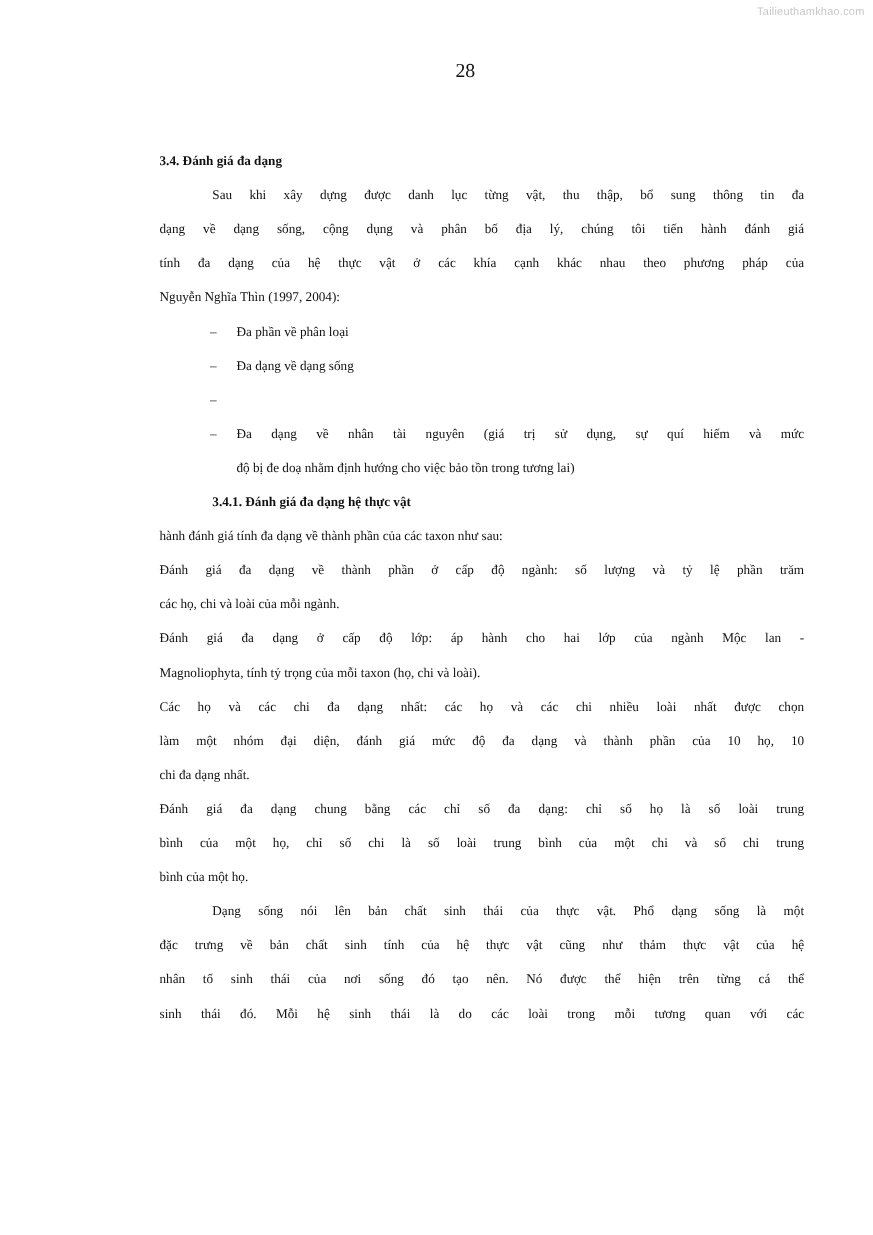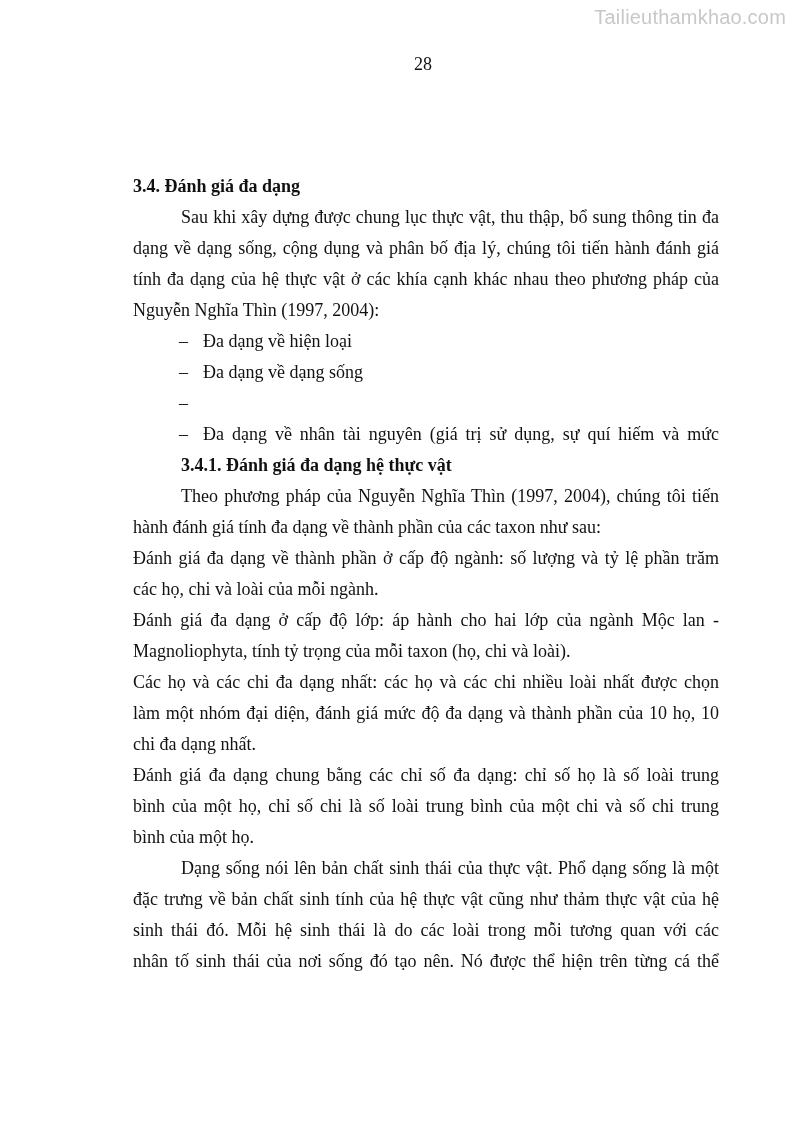--- a/index.html
+++ b/index.html
@@ -13,40 +13,39 @@
       position: relative;
       overflow: hidden;
       font-family: "Liberation Serif", "DejaVu Serif", serif;
       color: #111111;
     }
     .watermark {
       position: absolute;
       top: 6px;
       right: 8px;
       font-family: "Liberation Sans", "DejaVu Sans", sans-serif;
-      font-size: 20px;
+      font-size: 10px;
       color: #c8c8c8;
       letter-spacing: 0.2px;
     }
     .page-number {
       position: absolute;
       top: 54px;
       left: 0;
       width: 846px;
       text-align: center;
       font-size: 18px;
     }
     .content {
       position: absolute;
-      left: 133px;
+      left: 145px;
       top: 131px;
       width: 586px;
-      font-size: 18px;
+      font-size: 12px;
       line-height: 31px;
-      margin-top: 40px;
     }
     .line {
       display: block;
       height: 31px;
       white-space: nowrap;
     }
     .justify {
       text-align: justify;
       text-align-last: justify;
       white-space: normal;
@@ -77,55 +76,55 @@
 </head>
 <body>
 
 <div class="watermark">Tailieuthamkhao.com</div>
 
 <div class="page-number">28</div>
 
 <div class="content">
 
   <span class="line heading">3.4. Đánh giá đa dạng</span>
-  <span class="line justify indent1">Sau khi xây dựng được chung lục thực vật, thu thập, bổ sung thông tin đa</span>
+  <span class="line justify indent1">Sau khi xây dựng được danh lục từng vật, thu thập, bổ sung thông tin đa</span>
   <span class="line justify">dạng về dạng sống, cộng dụng và phân bố địa lý, chúng tôi tiến hành đánh giá</span>
   <span class="line justify">tính đa dạng của hệ thực vật ở các khía cạnh khác nhau theo phương pháp của</span>
   <span class="line">Nguyễn Nghĩa Thìn (1997, 2004):</span>
 
   <div>
     <span class="line bullet">
       <span class="dash">–</span>
-      <span>Đa dạng về hiện loại</span>
+      <span>Đa phần về phân loại</span>
     </span>
     <span class="line bullet">
       <span class="dash">–</span>
       <span>Đa dạng về dạng sống</span>
     </span>
     <span class="line bullet">
       <span class="dash">–</span>
     </span>
     <span class="line bullet" style="white-space:normal;">
       <span class="dash">–</span>
       <span class="line justify" style="padding-left:0;">Đa dạng về nhân tài nguyên (giá trị sử dụng, sự quí hiếm và mức</span>
     </span>
+    <span class="line bullet-cont">độ bị đe doạ nhằm định hướng cho việc bảo tồn trong tương lai)</span>
   </div>
 
   <span class="line sub-heading">3.4.1. Đánh giá đa dạng hệ thực vật</span>
-  <span class="line justify indent1">Theo phương pháp của Nguyễn Nghĩa Thìn (1997, 2004), chúng tôi tiến</span>
   <span class="line">hành đánh giá tính đa dạng về thành phần của các taxon như sau:</span>
   <span class="line justify">Đánh giá đa dạng về thành phần ở cấp độ ngành: số lượng và tỷ lệ phần trăm</span>
   <span class="line">các họ, chi và loài của mỗi ngành.</span>
   <span class="line justify">Đánh giá đa dạng ở cấp độ lớp: áp hành cho hai lớp của ngành Mộc lan -</span>
   <span class="line">Magnoliophyta, tính tỷ trọng của mỗi taxon (họ, chi và loài).</span>
   <span class="line justify">Các họ và các chi đa dạng nhất: các họ và các chi nhiều loài nhất được chọn</span>
   <span class="line justify">làm một nhóm đại diện, đánh giá mức độ đa dạng và thành phần của 10 họ, 10</span>
   <span class="line">chi đa dạng nhất.</span>
   <span class="line justify">Đánh giá đa dạng chung bằng các chỉ số đa dạng: chỉ số họ là số loài trung</span>
   <span class="line justify">bình của một họ, chỉ số chi là số loài trung bình của một chi và số chi trung</span>
   <span class="line">bình của một họ.</span>
 
   <span class="line justify indent1">Dạng sống nói lên bản chất sinh thái của thực vật. Phổ dạng sống là một</span>
   <span class="line justify">đặc trưng về bản chất sinh tính của hệ thực vật cũng như thảm thực vật của hệ</span>
+  <span class="line justify">nhân tố sinh thái của nơi sống đó tạo nên. Nó được thể hiện trên từng cá thể</span>
   <span class="line justify">sinh thái đó. Mỗi hệ sinh thái là do các loài trong mỗi tương quan với các</span>
-  <span class="line justify">nhân tố sinh thái của nơi sống đó tạo nên. Nó được thể hiện trên từng cá thể</span>
 
 </div>
 
 </body></html>

